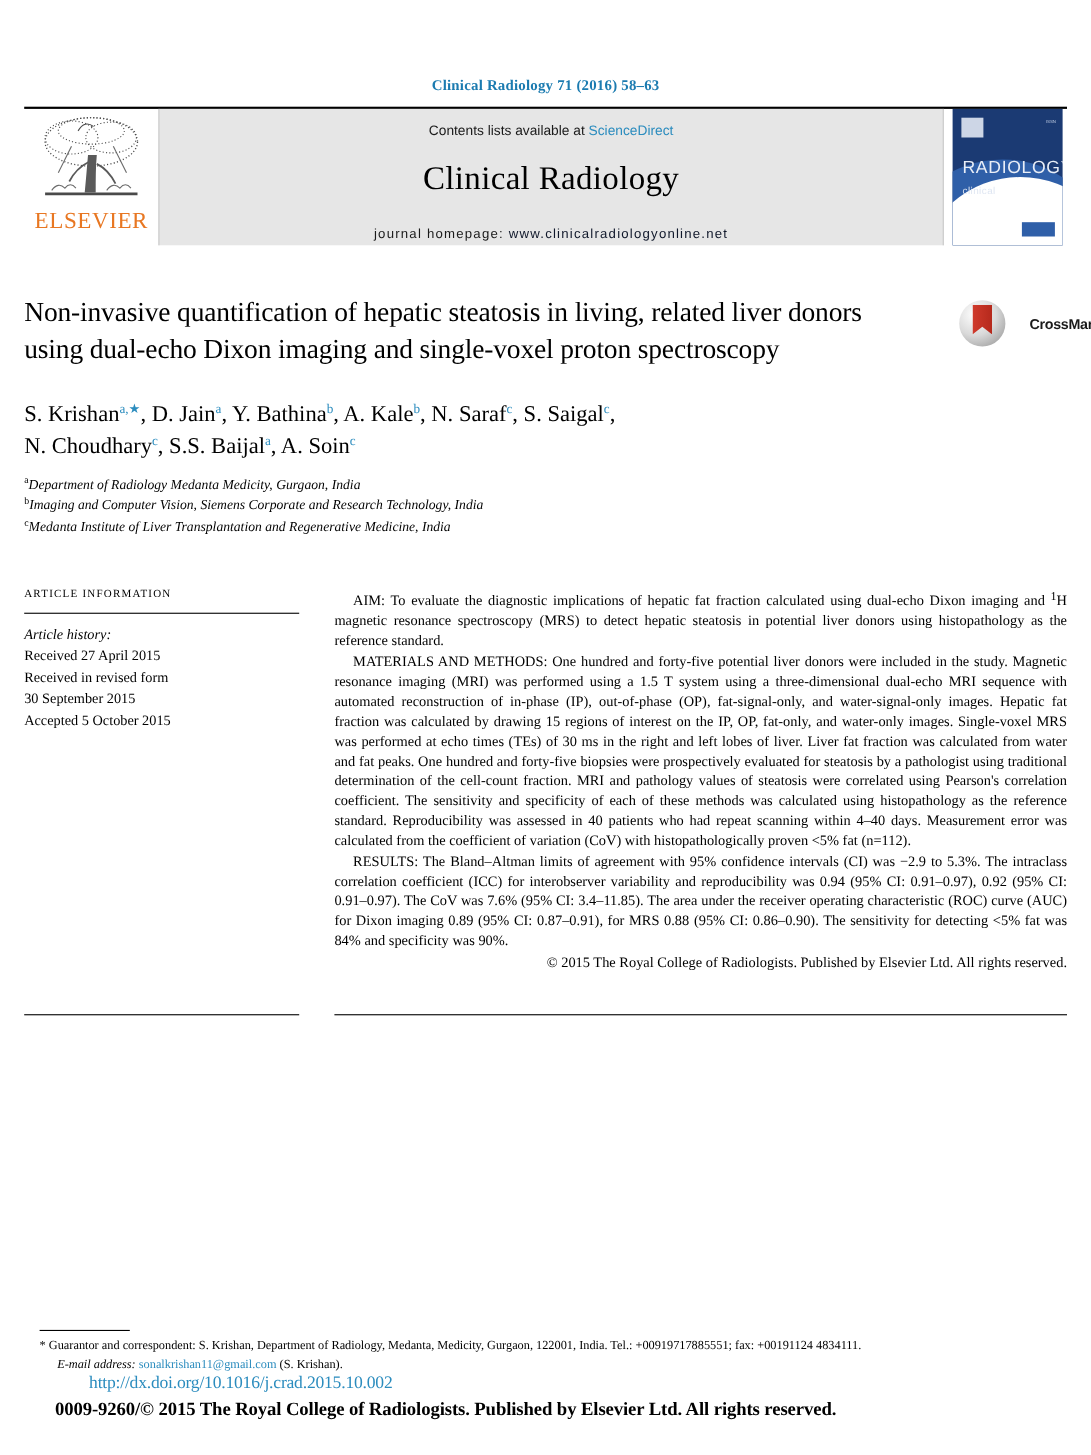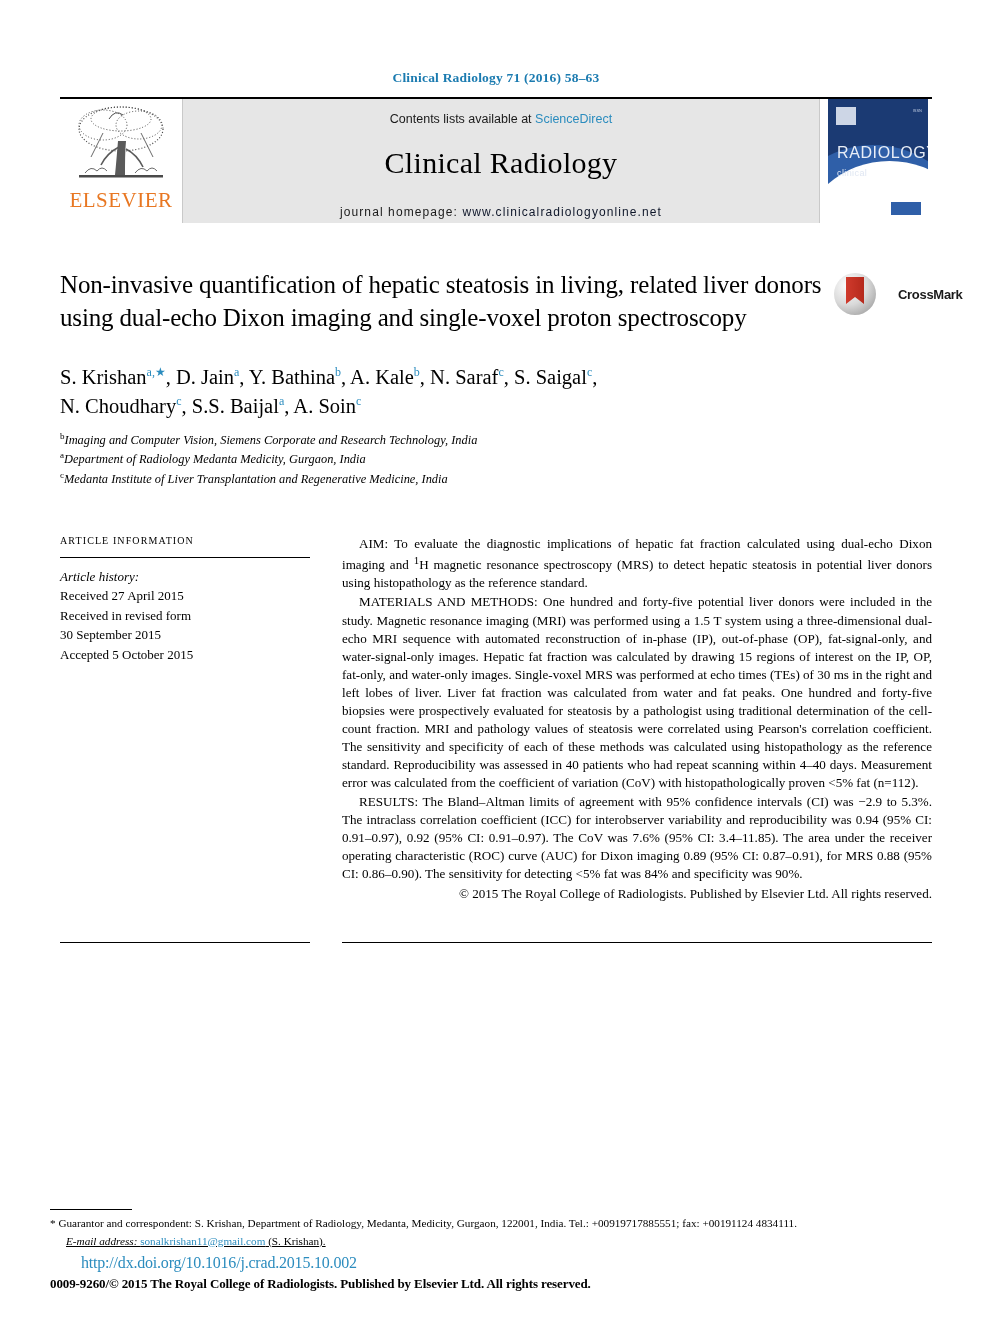--- a/index.html
+++ b/index.html
@@ -7,21 +7,21 @@
   body {
     width: 992px;
     height: 1323px;
     background: #ffffff;
     font-family: "Liberation Serif", serif;
     color: #000;
     position: relative;
     overflow: hidden;
   }
 
-  .page { position: relative; width: 992px; height: 1323px; padding: 0 60px; border-radius: 11px; }
+  .page { position: relative; width: 992px; height: 1323px; padding: 0 22px; border-radius: 11px; }
 
   
   .running-head {
     text-align: center;
     color: #1b7bb0;
     font-family: "Liberation Serif", serif;
     font-size: 13.5px;
     font-weight: bold;
     letter-spacing: .2px;
     padding-top: 70px;
@@ -277,59 +277,58 @@
     display: flex;
     margin-top: 38px;
   }
   .br-left { width: 250px; flex: 0 0 250px; border-top: 1.4px solid #000; }
   .br-gap { flex: 0 0 32px; }
   .br-right { flex: 1 1 auto; border-top: 1.4px solid #000; }
 
   
   .footnotes {
     position: absolute;
-    left: 50px;
+    left: 36px;
     right: 50px;
     bottom: 74px;
   }
   .fn-rule {
     width: 82px;
     border-top: 1.1px solid #000;
     margin-bottom: 5px;
   }
   .fn-line {
     font-size: 11.2px;
     line-height: 1.45;
   }
   .fn-email {
     font-size: 11.2px;
     line-height: 1.45;
     text-indent: 16px;
     margin-top: 2px;
-    text-decoration: underline;
   }
   .fn-email .lbl { font-style: italic; }
   .fn-email .addr { color: #2b8cbe; }
 
   .footer {
     position: absolute;
     left: 50px;
     right: 50px;
     bottom: 30px;
   }
   .doi {
     color: #2b8cbe;
     font-size: 16px;
     font-weight: normal;
     line-height: 1.4;
     letter-spacing: -.2px;
     margin-left: 31px;
   }
   .issn {
-    font-size: 13px;
+    font-size: 17px;
     font-weight: bold;
     line-height: 1.4;
     letter-spacing: -.1px;
   }
 </style>
 </head>
 <body>
 
 <div class="page">
 
@@ -389,22 +388,22 @@
       <div class="cm-text">CrossMark</div>
     </div>
   </div>
 
   <div class="authors">
     <span>S. Krishan<sup class="star">a,★</sup>, D. Jain<sup>a</sup>, Y. Bathina<sup>b</sup>, A. Kale<sup>b</sup>, N. Saraf<sup>c</sup>, S. Saigal<sup>c</sup>,</span><br>
     <span>N. Choudhary<sup>c</sup>, S.S. Baijal<sup>a</sup>, A. Soin<sup>c</sup></span>
   </div>
 
   <div class="affiliations">
+    <div><sup>a</sup><span>Department of Radiology Medanta Medicity, Gurgaon, India</span></div>
     <div><sup>b</sup><span>Imaging and Computer Vision, Siemens Corporate and Research Technology, India</span></div>
-    <div><sup>a</sup><span>Department of Radiology Medanta Medicity, Gurgaon, India</span></div>
     <div><sup>c</sup><span>Medanta Institute of Liver Transplantation and Regenerative Medicine, India</span></div>
   </div>
 
   <div class="columns">
 
     <div class="col-info">
       <div class="info-heading">article information</div>
       <div class="info-rule"></div>
       <div class="info-history-label">Article history:</div>
       <div class="info-history-item">Received 27 April 2015</div>

